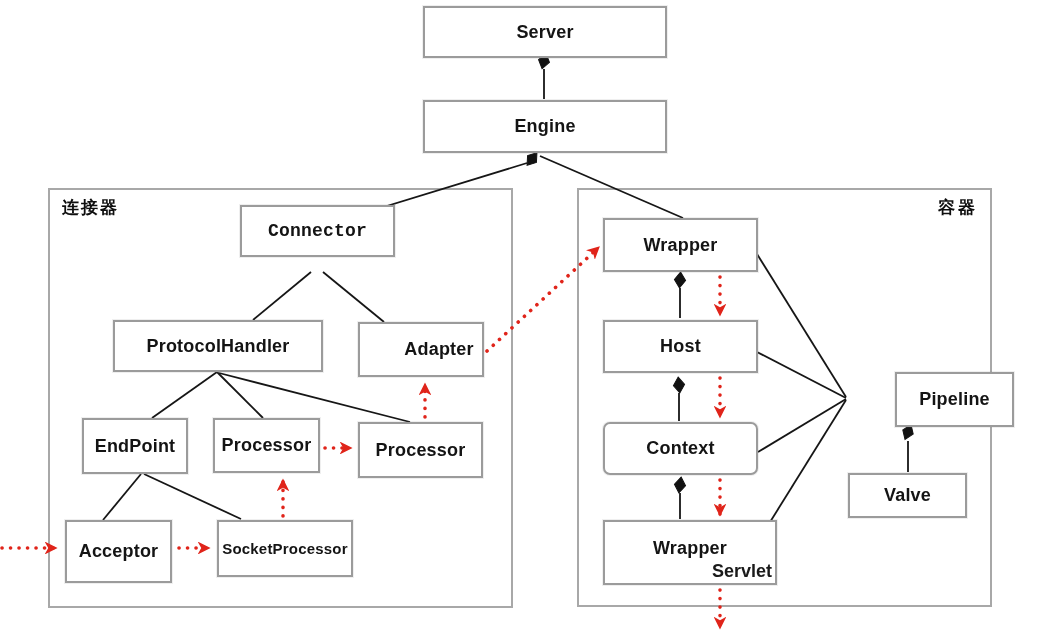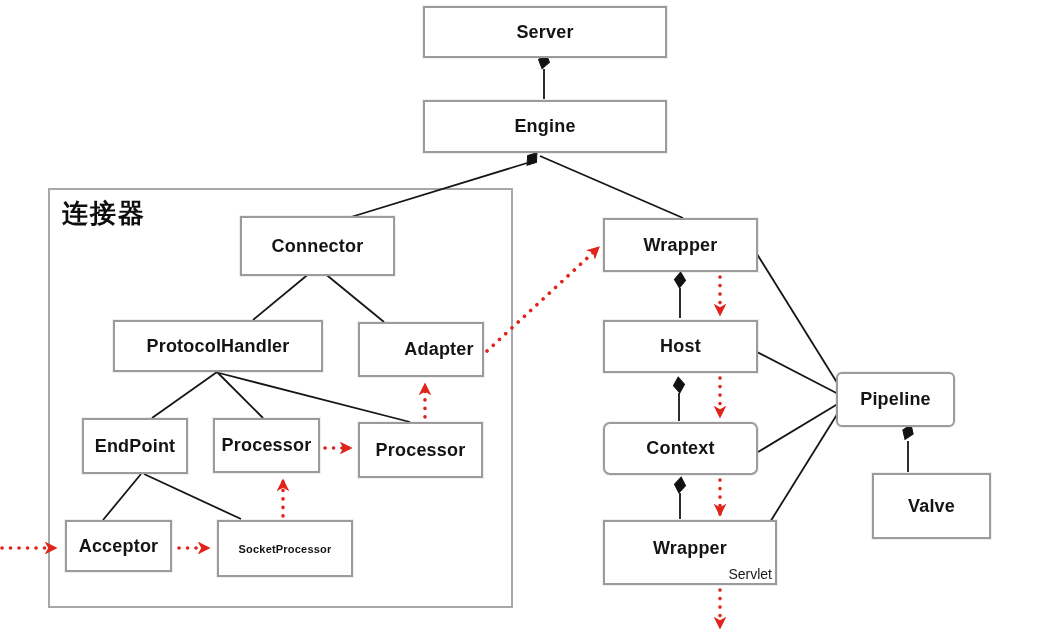--- a/index.html
+++ b/index.html
@@ -20,21 +20,21 @@
   .group{
     position:absolute;
     border:2px solid var(--group-border);
     box-sizing:border-box;
     background:transparent;
     z-index:1;
   }
   .group-label{
     position:absolute;
     font-weight:700;
-    font-size:26px;
+    font-size:17px;
     color:#0e0e0e;
     letter-spacing:2px;
     white-space:nowrap;
   }
   svg.wires{
     position:absolute;left:0;top:0;
     z-index:2;
   }
   .wires line.solid, .wires path.solid{
     stroke:var(--line);
@@ -64,34 +64,37 @@
     font-weight:700;
     font-size:18px;
     color:var(--text);
     z-index:3;
     letter-spacing:.2px;
   }
   .node .sub-label{
     position:absolute;
     right:3px;
     bottom:1px;
-    font-size:14px;
-    font-weight:400;
+    font-size:18px;
+    font-weight:700;
     color:#1a1a1a;
     letter-spacing:0;
   }
-  .node.small-text{font-size:11px;}
+  .node.small-text{font-size:15px;}
 </style>
 </head>
 <body>
 
 <div class="stage">
 
   <div class="group" style="left:48px;top:188px;width:465px;height:420px;">
     <span class="group-label" style="left:12px;top:6px;">连接器</span>
+  </div>
+  <div class="group" style="left:577px;top:188px;width:415px;height:419px;">
+    <span class="group-label" style="right:12px;top:6px;letter-spacing:3px;">容器</span>
   </div>
 
   <svg class="wires" width="1041" height="635" viewBox="0 0 1041 635">
     <defs>
       <marker id="ra" viewBox="0 0 10 10" refX="8" refY="5" markerWidth="3.6" markerHeight="3.6" orient="auto-start-reverse">
         <path d="M0,0 L10,5 L0,10 L2.8,5 Z" fill="#e0241a"></path>
       </marker>
     </defs>
 
     <line class="solid" x1="544" y1="69" x2="544" y2="99"></line>
@@ -134,21 +137,21 @@
   </svg>
 
   <div class="node" style="left:423px;top:6px;width:244px;height:52px;">
     <span>Server</span>
   </div>
 
   <div class="node" style="left:423px;top:100px;width:244px;height:53px;">
     <span>Engine</span>
   </div>
 
-  <div class="node" style="left:240px;top:216px;width:155px;height:60px;">
+  <div class="node" style="left:240px;top:205px;width:155px;height:52px;font-family:Liberation Mono, monospace;">
     <span>Connector</span>
   </div>
 
   <div class="node" style="left:113px;top:320px;width:210px;height:52px;">
     <span>ProtocolHandler</span>
   </div>
 
   <div class="node" style="left:358px;top:322px;width:126px;height:55px;padding-left:36px;">
     <span>Adapter</span>
   </div>
@@ -158,21 +161,21 @@
   </div>
 
   <div class="node" style="left:213px;top:418px;width:107px;height:55px;">
     <span>Processor</span>
   </div>
 
   <div class="node" style="left:358px;top:422px;width:125px;height:56px;">
     <span>Processor</span>
   </div>
 
-  <div class="node" style="left:65px;top:520px;width:107px;height:52px;">
+  <div class="node" style="left:65px;top:520px;width:107px;height:63px;">
     <span>Acceptor</span>
   </div>
 
   <div class="node small-text" style="left:217px;top:520px;width:136px;height:57px;">
     <span>SocketProcessor</span>
   </div>
 
   <div class="node" style="left:603px;top:218px;width:155px;height:54px;">
     <span>Wrapper</span>
   </div>
@@ -183,21 +186,21 @@
 
   <div class="node" style="left:603px;top:422px;width:155px;height:53px;border-radius:7px;">
     <span>Context</span>
   </div>
 
   <div class="node" style="left:603px;top:520px;width:174px;height:65px;">
     <span style="margin-bottom:8px;">Wrapper</span>
     <span class="sub-label">Servlet</span>
   </div>
 
-  <div class="node" style="left:836px;top:372px;width:119px;height:55px;border-radius:6px;">
+  <div class="node" style="left:895px;top:372px;width:119px;height:55px;">
     <span>Pipeline</span>
   </div>
 
-  <div class="node" style="left:848px;top:473px;width:119px;height:66px;margin-left:24px;">
+  <div class="node" style="left:848px;top:473px;width:119px;height:45px;">
     <span>Valve</span>
   </div>
 
 </div>
 
 </body></html>

